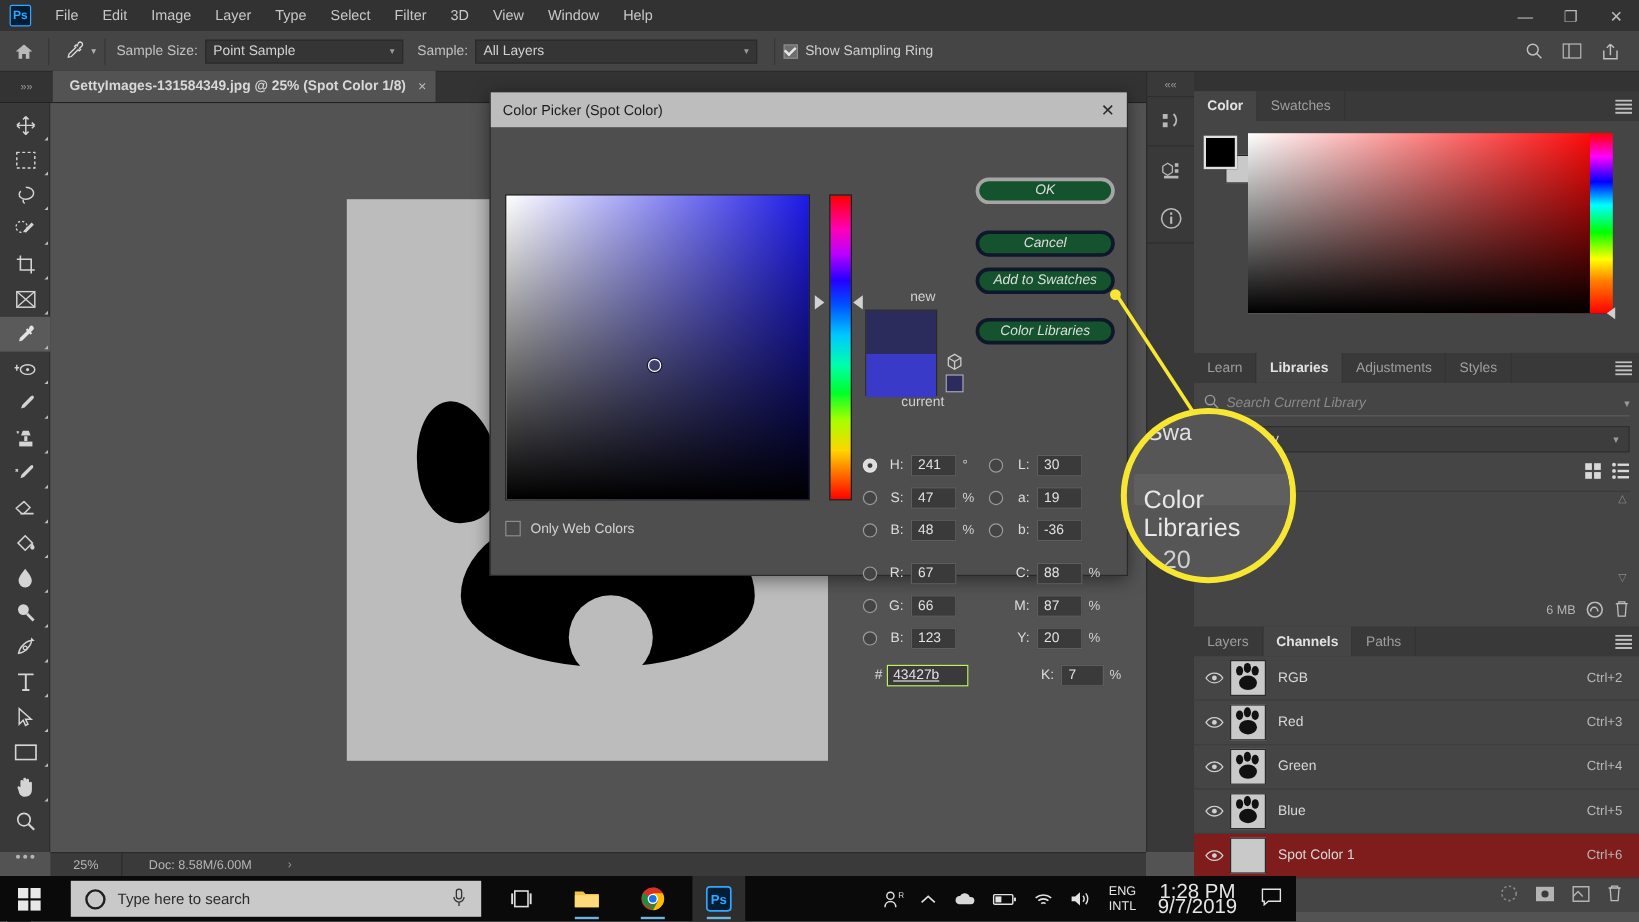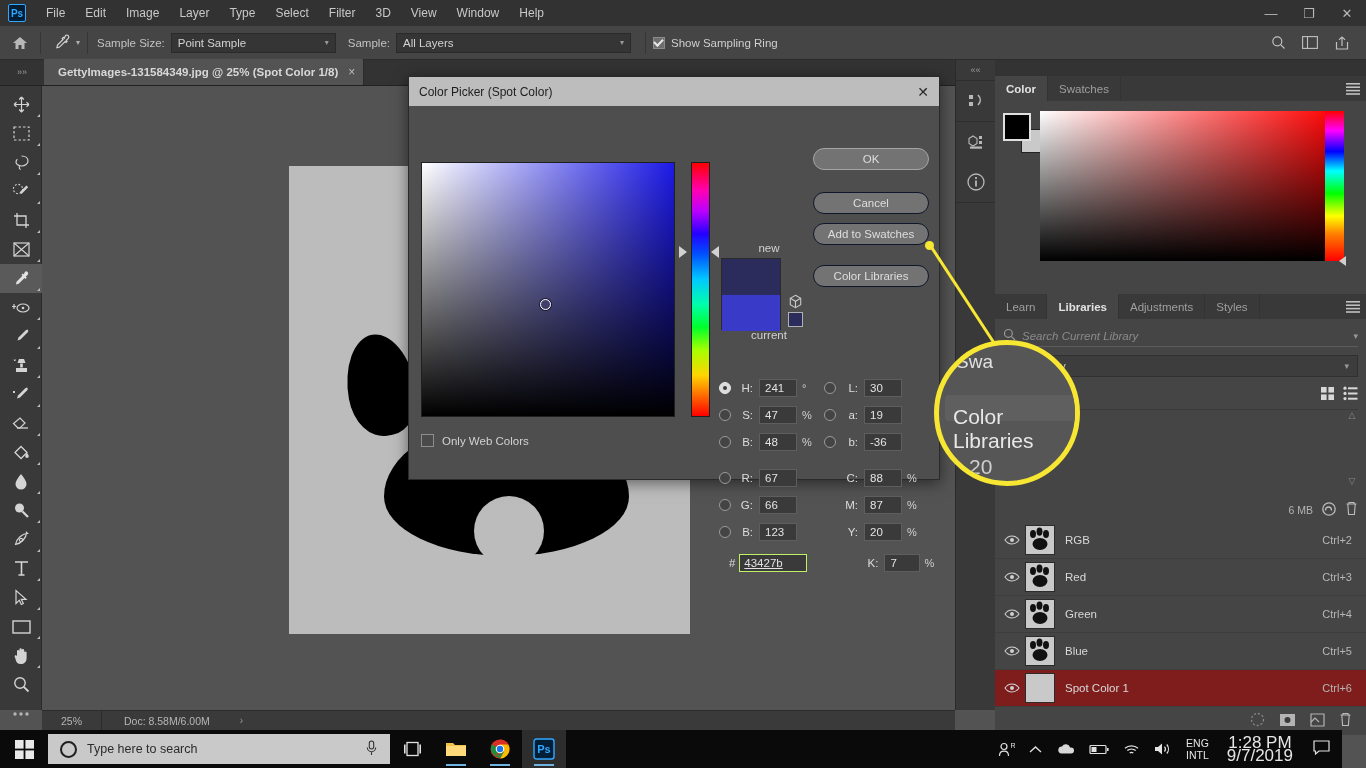--- a/index.html
+++ b/index.html
@@ -158,22 +158,22 @@
   .hue-mk-r{ position:absolute; left:302px; top:140px; width:0;height:0;
              border-top:6px solid transparent;border-bottom:6px solid transparent;border-right:8px solid #d2d2d2;}
   .prev-new-lbl{ position:absolute; left:330px; top:136px; width:60px; text-align:center; font-size:11.5px; color:#d2d2d2;}
   .prev-box{ position:absolute; left:312px; top:152px; width:60px; height:72px; border:1px solid #2a2a2a;}
   .prev-new{ height:36px; background:#2b2c5c;}
   .prev-cur{ height:36px; background:#3a3ac8;}
   .prev-cur-lbl{ position:absolute; left:330px; top:223px; width:60px; text-align:center; font-size:11.5px; color:#d2d2d2;}
   .gamut-ic{ position:absolute; left:379px; top:188px; color:#c9c9c9; }
   .websafe-ic{ position:absolute; left:379px; top:206px; width:15px;height:15px;border:1px solid #b0b0b0; background:#2b2c5c;}
 
-  .dbtn{ position:absolute; left:404px; width:116px; height:22px; border:1px solid #0f172a; border-radius:11px;
-         background:#737373; color:#dedede; font-size:11.5px; display:flex; align-items:center; justify-content:center;}
+  .dbtn{ position:absolute; left:404px; width:116px; height:22px; border:3px solid #0f172a; border-radius:11px;
+         background:#14532d; color:#dedede; font-size:11.5px; display:flex; align-items:center; justify-content:center;font-style:italic;}
   .dbtn.primary{ border-color:#a5a5a5; }
 
   .webchk{ position:absolute; left:12px; top:328px; display:flex; align-items:center; font-size:11.5px; color:#d2d2d2;}
   .webchk .bx{ width:13px;height:13px;border:1px solid #8d8d8d;background:#4a4a4a;margin-right:8px;}
 
   .fields{ position:absolute; left:310px; top:268px; width:220px; }
   .frow{ display:flex; align-items:center; height:27px; }
   .radio{ width:12px;height:12px;border-radius:50%;border:1px solid #9a9a9a;background:#444; display:inline-block; position:relative; flex:0 0 auto;}
   .radio.on{ background:#dcdcdc; border-color:#e6e6e6;}
   .radio.on:after{content:"";position:absolute;left:3px;top:3px;width:4px;height:4px;border-radius:50%;background:#3a3a3a;}
@@ -188,22 +188,22 @@
   
   .callout{ position:absolute; left:934px; top:340px; width:146px; height:146px; border-radius:50%;
             border:5px solid #f7e733; background:#565656; overflow:hidden; z-index:60;}
   .callout .co-txt{ position:absolute; left:14px; top:60px; font-size:21px; color:#e8e8e8;}
   .callout .co-top{ position:absolute; left:-4px; top:6px; font-size:19px; color:#e0e0e0;}
   .callout .co-btm{ position:absolute; left:30px; top:110px; font-size:21px; color:#cfcfcf;}
   .callout .co-pill{ position:absolute; left:6px; top:50px; width:132px; height:26px; background:#5f5f5f; border-radius:3px;}
   .callout-dot{ position:absolute; left:925px; top:241px; width:9px;height:9px; border-radius:50%; background:#f7e733; z-index:62;}
 
   
-  .taskbar{ position:absolute; left:0; top:730px; width:1342px; height:38px; background:#0a0a0a;
-            display:flex; align-items:center; }
+  .taskbar{ position:absolute; left:0; top:730px; width:1080px; height:38px; background:#0a0a0a;
+            display:flex; align-items:center;gap:11px; }
   .tb-start{ width:48px;height:38px; display:flex;align-items:center;justify-content:center;}
   .tb-search{ width:342px;height:30px; background:#c9c9c9; display:flex; align-items:center; color:#2b2b2b; font-size:12.5px;}
   .tb-search .circ{ width:17px;height:17px;border:2px solid #1f1f1f;border-radius:50%;margin:0 10px 0 12px;}
   .tb-search .mic{ margin-left:auto; margin-right:12px; color:#333;}
   .tb-ic{ width:44px;height:38px;display:flex;align-items:center;justify-content:center; position:relative;}
   .tb-ic.run:after{ content:""; position:absolute; bottom:2px; left:12px; width:20px; height:2px; background:#6fb3e0;}
   .tb-ic.active{ background:#2d2d2d; }
   .tb-right{ margin-left:auto; display:flex; align-items:center; height:38px; color:#e6e6e6;}
   .tb-right .ic{ padding:0 7px; display:flex; align-items:center; justify-content:center;}
   .tb-lang{ font-size:10.5px; line-height:12px; text-align:center; padding:0 8px;}
@@ -595,20 +595,34 @@
             </svg>
         </span>
         <span>
           <svg width="13" height="15" viewBox="0 0 13 15">
               <path d="M1.5 3h10M4 3V1.5h5V3M2.8 3l.8 10.5h5.8L10.2 3" fill="none" stroke="#bdbdbd" stroke-width="1.1"></path>
             </svg>
         </span>
       </div>
     </div>
 
+    <div class="ptabs">
+      <div class="ptab">Layers</div>
+      <div class="ptab active">Channels</div>
+      <div class="ptab">Paths</div>
+      <div class="ptab-fill"></div>
+      <div class="pmenu">
+        <svg width="14" height="12" viewBox="0 0 14 12">
+            <rect y="0" width="14" height="1.6" fill="#c0c0c0"></rect>
+            <rect y="3.4" width="14" height="1.6" fill="#c0c0c0"></rect>
+            <rect y="6.8" width="14" height="1.6" fill="#c0c0c0"></rect>
+            <rect y="10.2" width="14" height="1.6" fill="#c0c0c0"></rect>
+          </svg>
+      </div>
+    </div>
     <div class="chpanel">
 
       <div class="chrow">
         <span class="eye">
           <svg width="16" height="10" viewBox="0 0 16 10">
               <path d="M1 5s2.6-4 7-4 7 4 7 4-2.6 4-7 4S1 5 1 5z" fill="none" stroke="#cfcfcf" stroke-width="1.1"></path>
               <circle cx="8" cy="5" r="2" fill="#cfcfcf"></circle>
             </svg>
         </span>
         <span class="chthumb">

